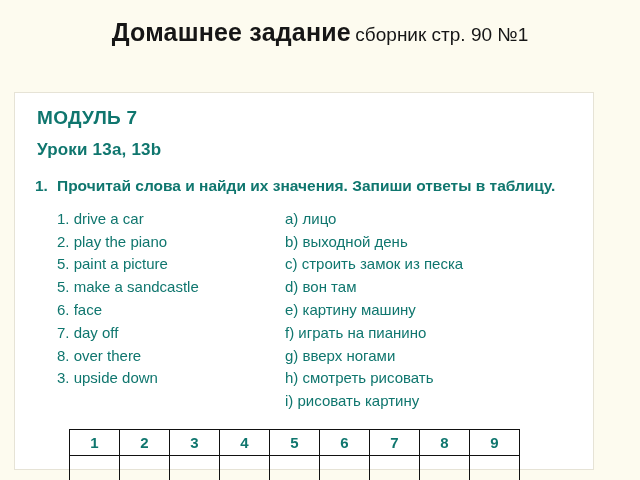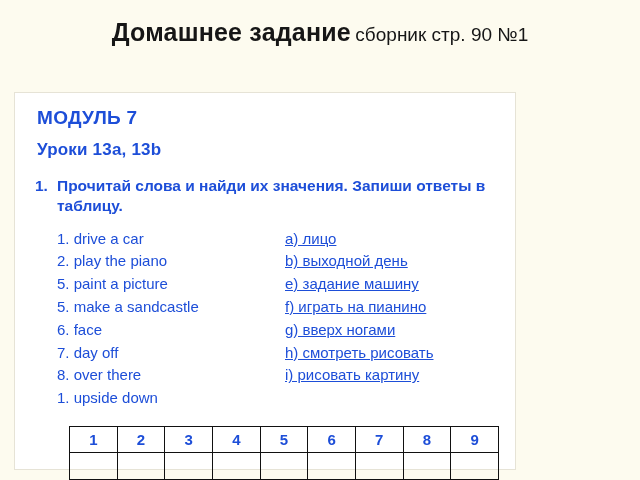--- a/index.html
+++ b/index.html
@@ -32,27 +32,27 @@
     letter-spacing: 0.2px;
   }
   .title-sub {
     font-size: 19px;
     font-weight: 400;
   }
   .worksheet {
     position: absolute;
     left: 14px;
     top: 92px;
-    width: 502px;
+    width: 580px;
     height: 378px;
     background: #ffffff;
     border: 1px solid #e6e3d6;
     box-sizing: border-box;
     padding: 12px 16px 10px 16px;
-    color: #1d4ed8;
+    color: #0f766e;
   }
   .module {
     font-size: 19px;
     font-weight: 700;
     margin: 2px 0 0 6px;
     letter-spacing: 0.3px;
   }
   .lessons {
     font-size: 17px;
     font-weight: 700;
@@ -79,21 +79,20 @@
     margin: 12px 0 0 26px;
     font-size: 15px;
     line-height: 1.52;
   }
   .col-left {
     width: 228px;
     flex: 0 0 228px;
   }
   .col-right {
     flex: 1 1 auto;
-    text-decoration: underline;
   }
   .col-left .row, .col-right .row {
     white-space: nowrap;
   }
   .answer-table {
     margin: 16px 0 0 38px;
     border-collapse: collapse;
   }
   .answer-table td {
     width: 49px;
@@ -130,26 +129,28 @@
 
     <div class="columns">
       <div class="col-left">
         <div class="row">1. drive a car</div>
         <div class="row">2. play the piano</div>
         <div class="row">5. paint a picture</div>
         <div class="row">5. make a sandcastle</div>
         <div class="row">6. face</div>
         <div class="row">7. day off</div>
         <div class="row">8. over there</div>
-        <div class="row">1. upside down</div>
+        <div class="row">3. upside down</div>
       </div>
       <div class="col-right">
         <div class="row">a) лицо</div>
         <div class="row">b) выходной день</div>
-        <div class="row">e) задание машину</div>
+        <div class="row">c) строить замок из песка</div>
+        <div class="row">d) вон там</div>
+        <div class="row">e) картину машину</div>
         <div class="row">f) играть на пианино</div>
         <div class="row">g) вверх ногами</div>
         <div class="row">h) смотреть рисовать</div>
         <div class="row">i) рисовать картину</div>
       </div>
     </div>
 
     <table class="answer-table">
       <tbody>
           <tr>

